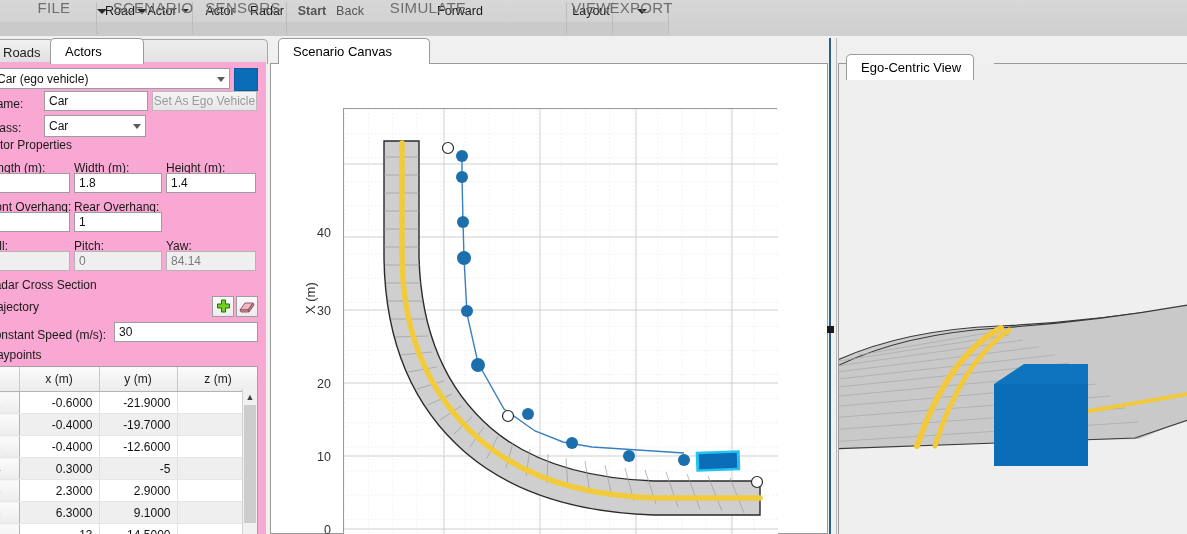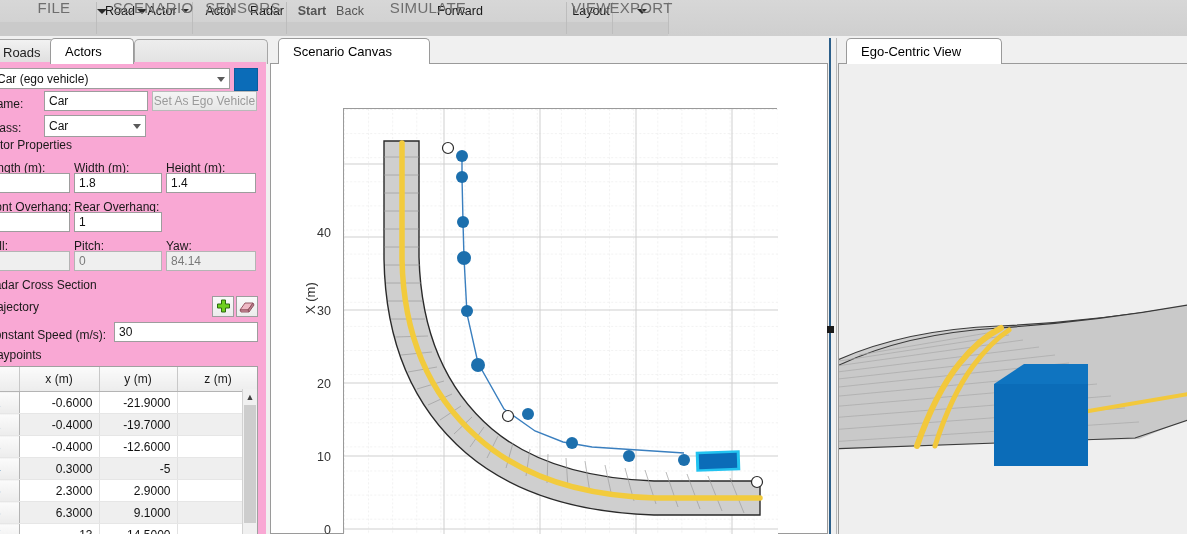--- a/index.html
+++ b/index.html
@@ -157,21 +157,21 @@
     <div class="tscat" style="left:198px;width:90px;">SENSORS</div>
     <div class="tscat" style="left:288px;width:280px;">SIMULATE</div>
     <div class="tscat" style="left:568px;width:46px;">VIEW</div>
     <div class="tscat" style="left:614px;width:54px;">EXPORT</div>
   </div>
 
   <div class="tabstrip" style="left:-12px;top:38px;width:280px;height:26px;">
     <div class="tab" style="left:0;top:1px;width:66px;">
       <span>Roads</span>
     </div>
-    <div class="tab active" style="left:62px;top:0;width:84px;">
+    <div class="tab active" style="left:62px;top:0;width:94px;">
       <span>Actors</span>
     </div>
     <div class="tab ghost" style="left:146px;top:1px;width:134px;"></div>
   </div>
   <div class="tabline" style="left:134px;top:63px;width:132px;"></div>
   <div class="tabline" style="left:0;top:63px;width:50px;"></div>
 
   <div class="leftpanel">
 
     <div class="combo" style="left:-8px;top:6px;width:238px;height:21px;">
@@ -434,21 +434,21 @@
         </g>
       </svg>
     </div>
   </div>
 
   <div class="splitter" style="left:829px;top:38px;height:496px;"></div>
   <div class="splitline" style="left:836px;top:38px;height:496px;"></div>
   <div class="splithandle" style="left:827px;top:326px;"></div>
 
   <div class="tabstrip" style="left:838px;top:38px;width:349px;height:26px;">
-    <div class="tab active" style="left:8px;top:0;width:156px;">
+    <div class="tab active" style="left:8px;top:16px;width:128px;">
       <span>Ego-Centric View</span>
     </div>
   </div>
   <div class="tabline" style="left:838px;top:63px;width:8px;"></div>
   <div class="tabline" style="left:994px;top:63px;width:193px;"></div>
 
   <div class="rightpanel" style="left:838px;top:64px;width:349px;height:470px;
        border-left:1px solid #9a9a9a;background:#efefef;">
     <svg width="349" height="470" viewBox="0 0 349 470">
       <rect x="0" y="0" width="349" height="470" fill="#efefef"></rect>

